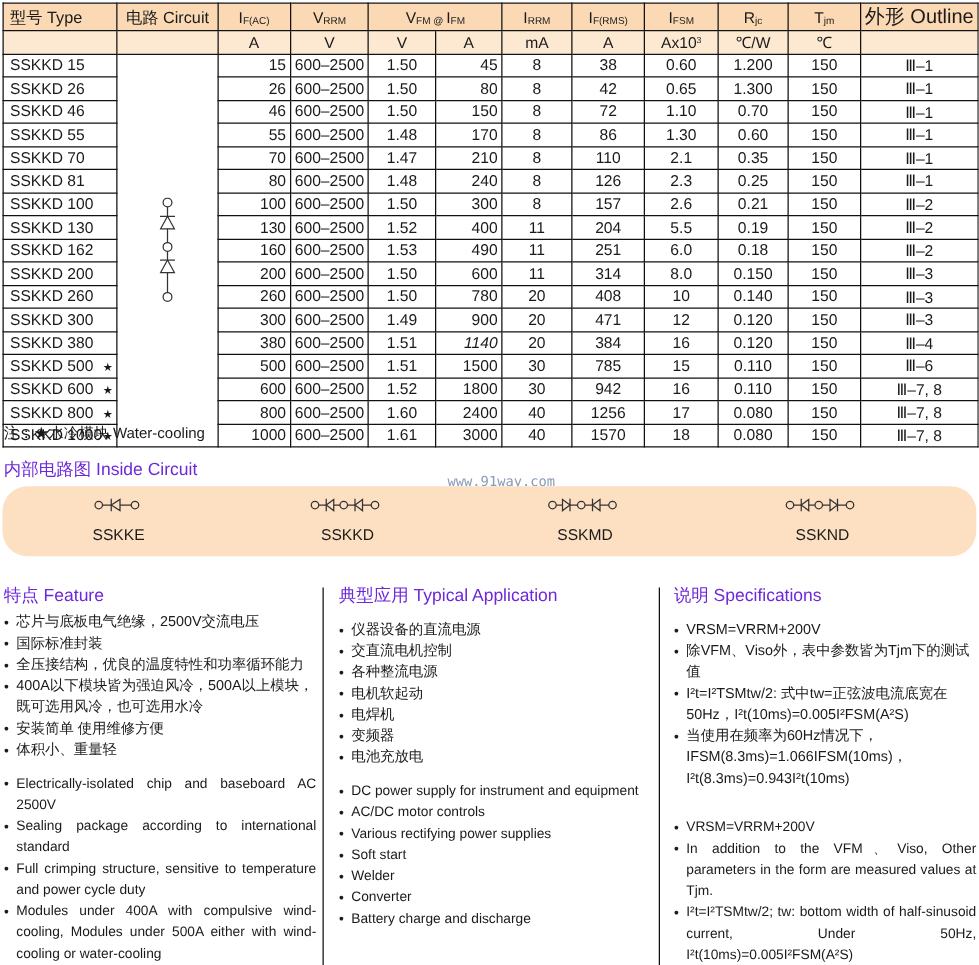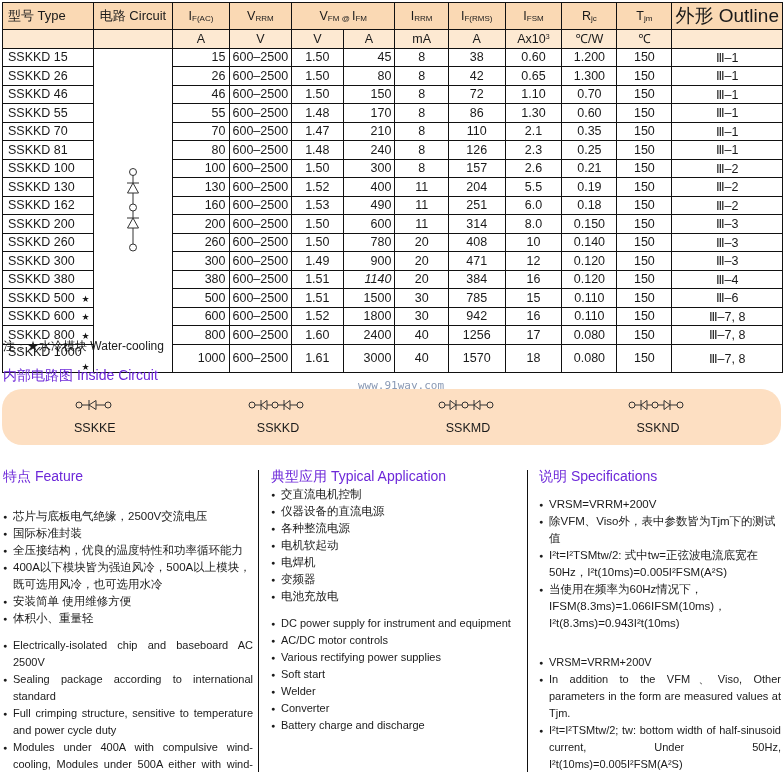--- a/index.html
+++ b/index.html
@@ -38,21 +38,21 @@
     <td style="width:92px;text-align:left;padding-left:5px;font-size:13px">型号 Type</td>
     <td style="width:81px;font-size:13px">电路 Circuit</td>
     <td style="width:60px"><span>I</span><sub class="s">F(AC)</sub></td>
     <td style="width:58px"><span>V</span><sub class="s">RRM</sub></td>
     <td colspan="2" style="width:110px"><span>V</span><sub class="s">FM</sub><sub class="s"> @ </sub><span>I</span><sub class="s">FM</sub></td>
     <td style="width:58px"><span>I</span><sub class="s">RRM</sub></td>
     <td style="width:60px"><span>I</span><sub class="s">F(RMS)</sub></td>
     <td style="width:60px"><span>I</span><sub class="s">FSM</sub></td>
     <td style="width:58px"><span>R</span><sub class="s">jc</sub></td>
     <td style="width:60px"><span>T</span><sub class="s">jm</sub></td>
-    <td style="width:72px;font-size:19px">外形 Outline</td>
+    <td style="width:72px;font-size:16px">外形 Outline</td>
   </tr>
   <tr class="hdr2">
     <td></td>
     <td></td>
     <td>A</td>
     <td>V</td>
     <td style="width:55px">V</td>
     <td style="width:55px">A</td>
     <td>mA</td>
     <td>A</td>
@@ -376,42 +376,42 @@
         </g>
       </svg>
     <div class="lbl">SSKND</div>
   </div>
 </div>
 
 <div class="divider" style="left:258px"></div>
 <div class="divider" style="left:527px"></div>
 
 <div class="col" style="left:3px;width:250px">
-  <div class="sec-title" style="position:static;margin-bottom:22px">特点 Feature</div>
+  <div class="sec-title" style="position:static;margin-bottom:4px">特点 Feature</div>
   <ul class="zh" id="feat-zh">
       <li>芯片与底板电气绝缘，2500V交流电压</li>
       <li>国际标准封装</li>
       <li>全压接结构，优良的温度特性和功率循环能力</li>
       <li>400A以下模块皆为强迫风冷，500A以上模块，既可选用风冷，也可选用水冷</li>
       <li>安装简单 使用维修方便</li>
       <li>体积小、重量轻</li>
     </ul>
   <ul class="en" id="feat-en">
       <li>Electrically-isolated chip and baseboard AC 2500V</li>
       <li>Sealing package according to international standard</li>
       <li>Full crimping structure, sensitive to temperature and power cycle duty</li>
       <li>Modules under 400A with compulsive wind-cooling, Modules under 500A either with wind-cooling or water-cooling</li>
     </ul>
 </div>
 
 <div class="col" style="left:271px;width:252px">
-  <div class="sec-title" style="position:static;">典型应用 Typical Application</div>
+  <div class="sec-title" style="position:static;margin-bottom:10px">典型应用 Typical Application</div>
   <ul class="zh" id="app-zh">
+      <li>仪器设备的直流电源</li>
       <li>交直流电机控制</li>
-      <li>仪器设备的直流电源</li>
       <li>各种整流电源</li>
       <li>电机软起动</li>
       <li>电焊机</li>
       <li>变频器</li>
       <li>电池充放电</li>
     </ul>
   <ul class="en" id="app-en">
       <li>DC power supply for instrument and equipment</li>
       <li>AC/DC motor controls</li>
       <li>Various rectifying power supplies</li>

